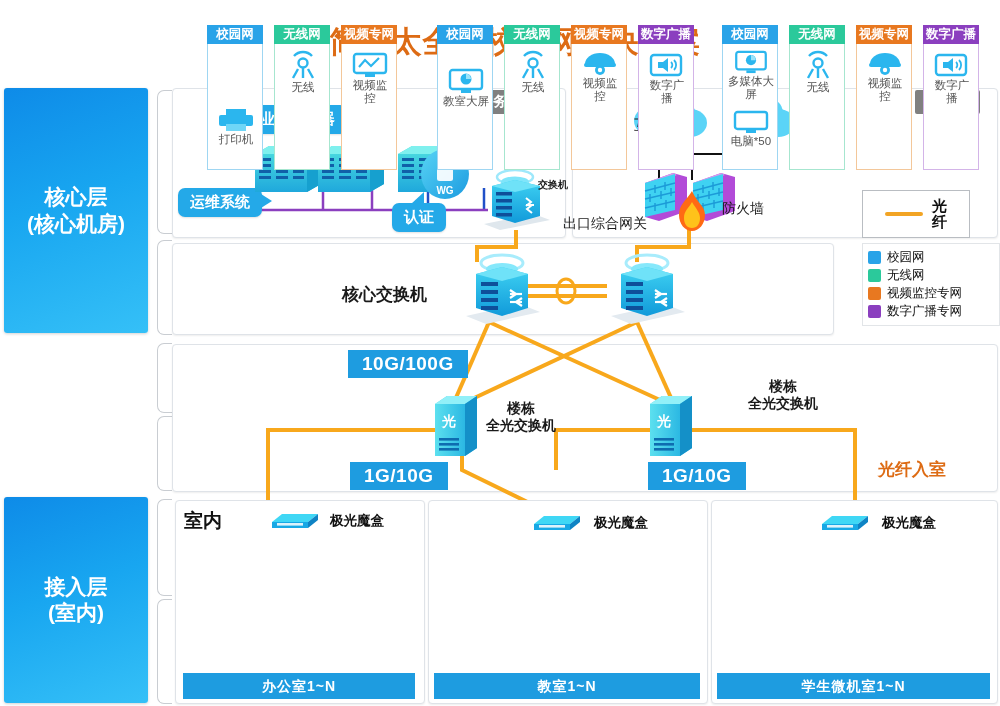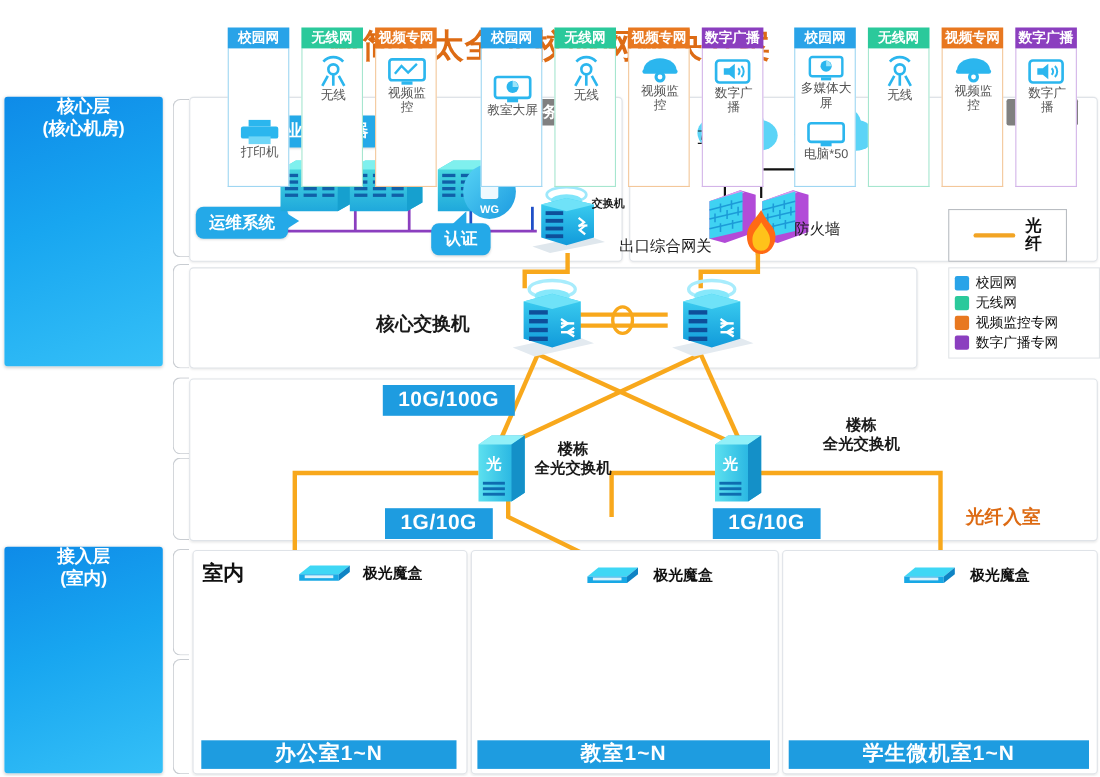--- a/index.html
+++ b/index.html
@@ -13,22 +13,22 @@
   
   .title{
     position:absolute;left:0;top:22px;width:1000px;text-align:center;
     font-size:30px;font-weight:bold;color:#DD6B14;letter-spacing:1px;
   }
 
   
   .layer-tile{
     position:absolute;left:4px;width:144px;border-radius:3px;
     background:linear-gradient(160deg,#0E8BE8 0%,#18A6F0 45%,#35C0F7 100%);
-    color:#fff;font-weight:bold;font-size:16px;line-height:1.25;
-    display:flex;align-items:flex-start;justify-content:center;text-align:center;
+    color:#fff;font-weight:bold;font-size:21px;line-height:1.25;
+    display:flex;align-items:center;justify-content:center;text-align:center;
     box-shadow:0 1px 3px rgba(0,0,0,.18);
   }
   #layer-core{top:88px;height:245px;}
   #layer-agg{top:340px;height:150px;}
   #layer-acc{top:497px;height:206px;}
 
   
   .brace{position:absolute;border:1.4px solid #c9cdd2;border-right:none;
          border-radius:7px 0 0 7px;width:14px;pointer-events:none;}
 
@@ -82,21 +82,21 @@
   #net-legend .sw{width:13px;height:13px;border-radius:2px;flex:none;}
   #net-legend .nm{font-size:12.5px;color:#111;white-space:nowrap;}
 
   
   .dev{position:absolute;}
 
   
   .room-title{position:absolute;font-size:19px;font-weight:bold;color:#111;}
   .box-label{position:absolute;font-size:13.5px;font-weight:bold;color:#111;white-space:nowrap;}
   .room-foot{position:absolute;background:#1E9CE0;color:#fff;font-weight:bold;
-    font-size:19px;text-align:center;letter-spacing:1px;line-height:26px;height:26px;}
+    font-size:14px;text-align:center;letter-spacing:1px;line-height:26px;height:26px;}
   .cat-col{position:absolute;top:44px;width:56px;height:126px;background:#fff;
            border:1px solid #9fd6f2;border-top:none;box-sizing:border-box;}
   .cat-head{position:absolute;top:-19px;left:-1px;width:56px;height:19px;line-height:19px;
             text-align:center;color:#fff;font-weight:bold;font-size:12.5px;white-space:nowrap;}
   .cat-item{position:absolute;left:0;width:56px;text-align:center;}
   .cat-item .t{font-size:11.5px;color:#555;line-height:1.15;margin-top:1px;}
 
   svg{display:block;overflow:visible;}
 </style>
 </head>

